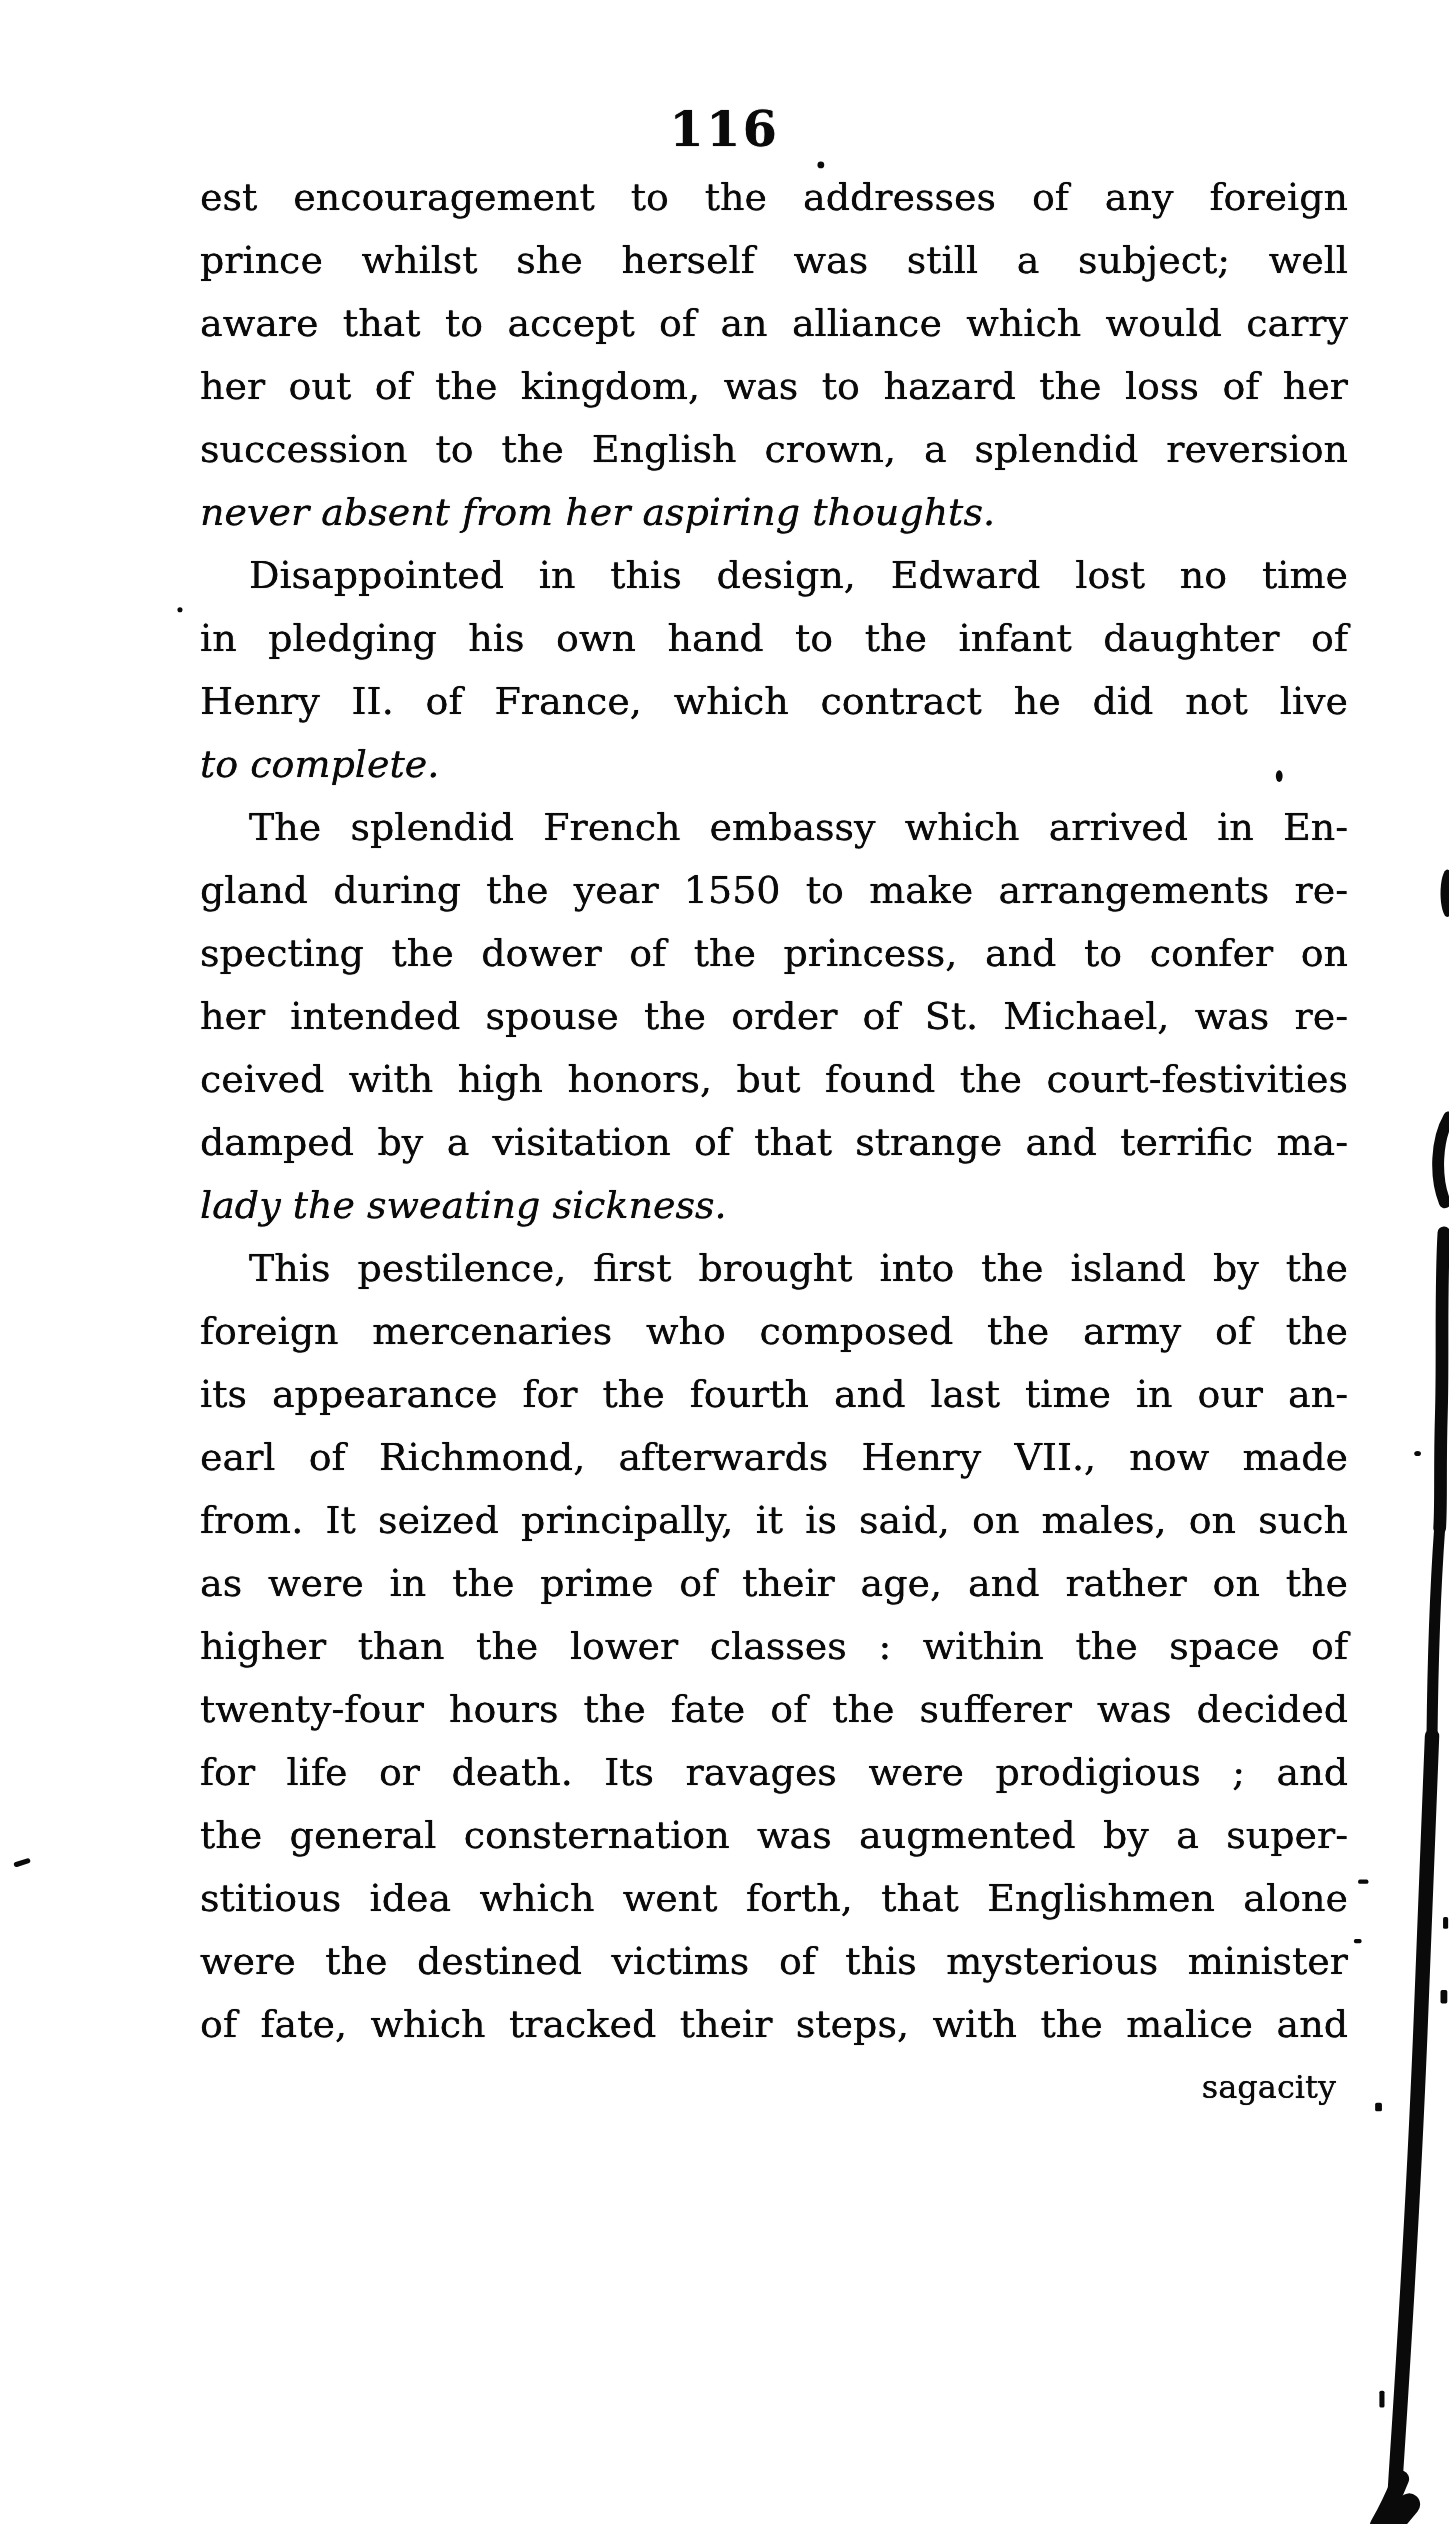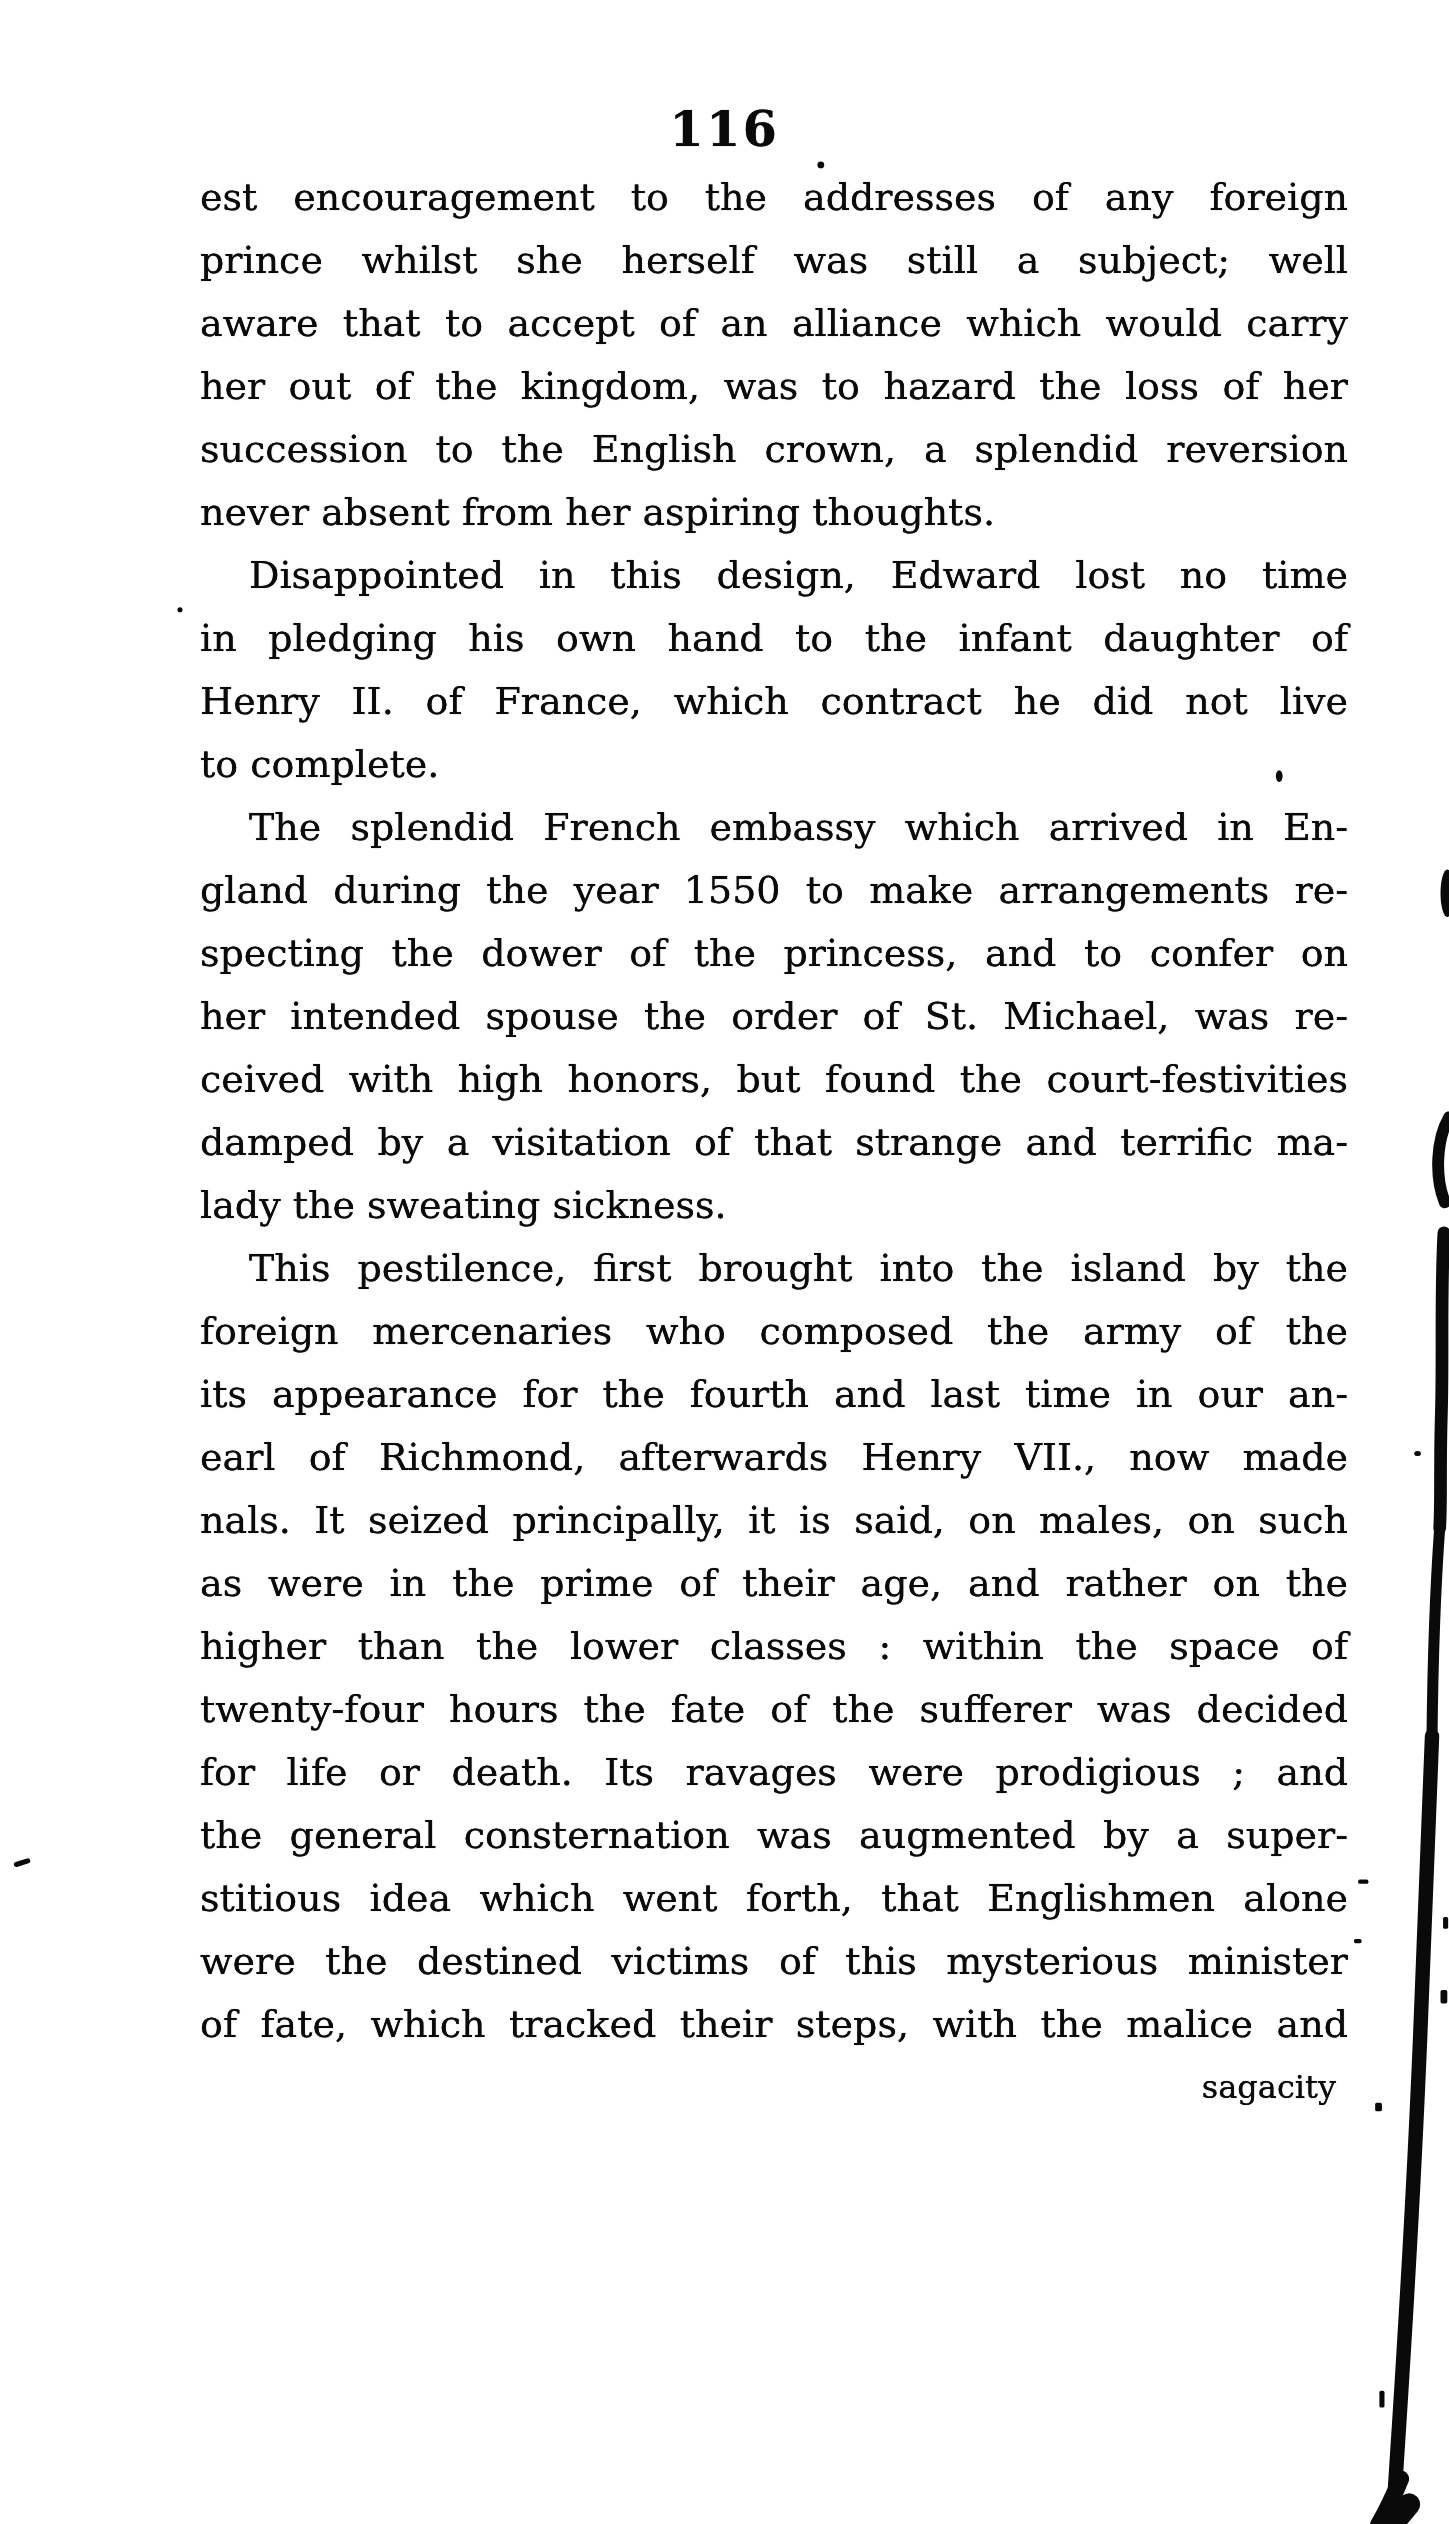--- a/index.html
+++ b/index.html
@@ -46,20 +46,21 @@
     white-space: normal;
     text-align: justify;
     text-align-last: justify;
   }
   .line.ind {
     text-indent: 49px;
   }
   .line.end {
     text-align: right;
     text-align-last: left;
+    font-style: italic;
   }
   .catchword {
     height: 63px;
     line-height: 63px;
     font-size: 32px;
     text-align: right;
     padding-right: 12px;
     text-shadow: 0 0 0.7px #000;
   }
   .artifacts {
@@ -90,21 +91,21 @@
       <div class="line just">gland during the year 1550 to make arrangements re-</div>
       <div class="line just">specting the dower of the princess, and to confer on</div>
       <div class="line just">her intended spouse the order of St. Michael, was re-</div>
       <div class="line just">ceived with high honors, but found the court-festivities</div>
       <div class="line just">damped by a visitation of that strange and terrific ma-</div>
       <div class="line end">lady the sweating sickness.</div>
       <div class="line just ind">This pestilence, first brought into the island by the</div>
       <div class="line just">foreign mercenaries who composed the army of the</div>
       <div class="line just">its appearance for the fourth and last time in our an-</div>
       <div class="line just">earl of Richmond, afterwards Henry VII., now made</div>
-      <div class="line just">nals.  It seized principally, it is said, on males, on such</div>
+      <div class="line just">from.  It seized principally, it is said, on males, on such</div>
       <div class="line just">as were in the prime of their age, and rather on the</div>
       <div class="line just">higher than the lower classes : within the space of</div>
       <div class="line just">twenty-four hours the fate of the sufferer was decided</div>
       <div class="line just">for life or death.   Its ravages were prodigious ; and</div>
       <div class="line just">the general consternation was augmented by a super-</div>
       <div class="line just">stitious idea which went forth, that Englishmen alone</div>
       <div class="line just">were the destined victims of this mysterious minister</div>
       <div class="line just">of fate, which tracked their steps, with the malice and</div>
       <div class="catchword">sagacity</div>
     </div>

